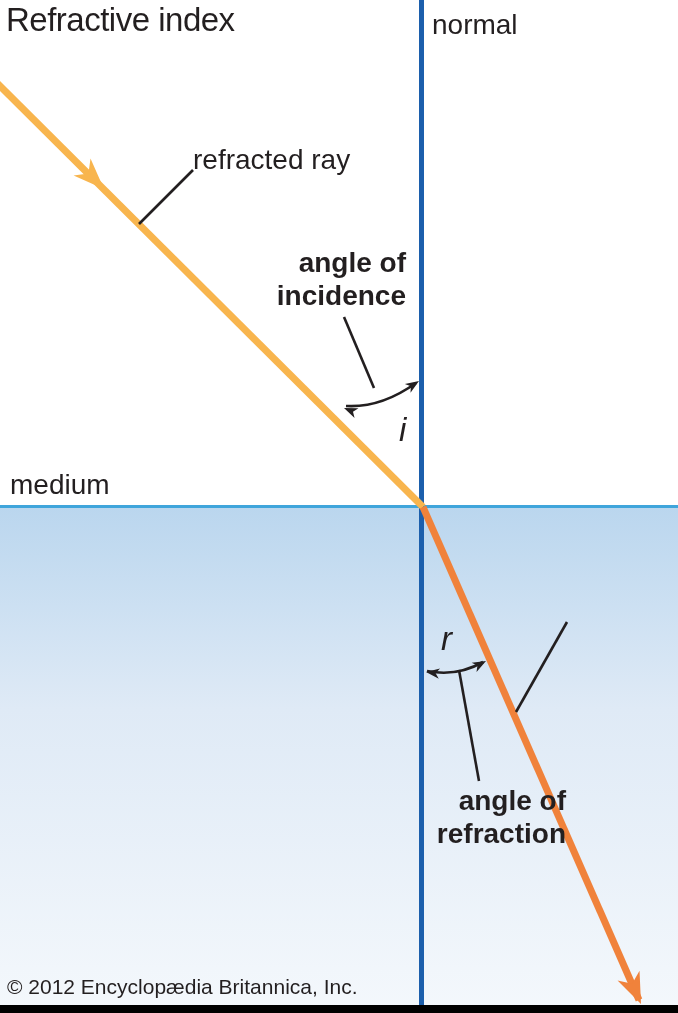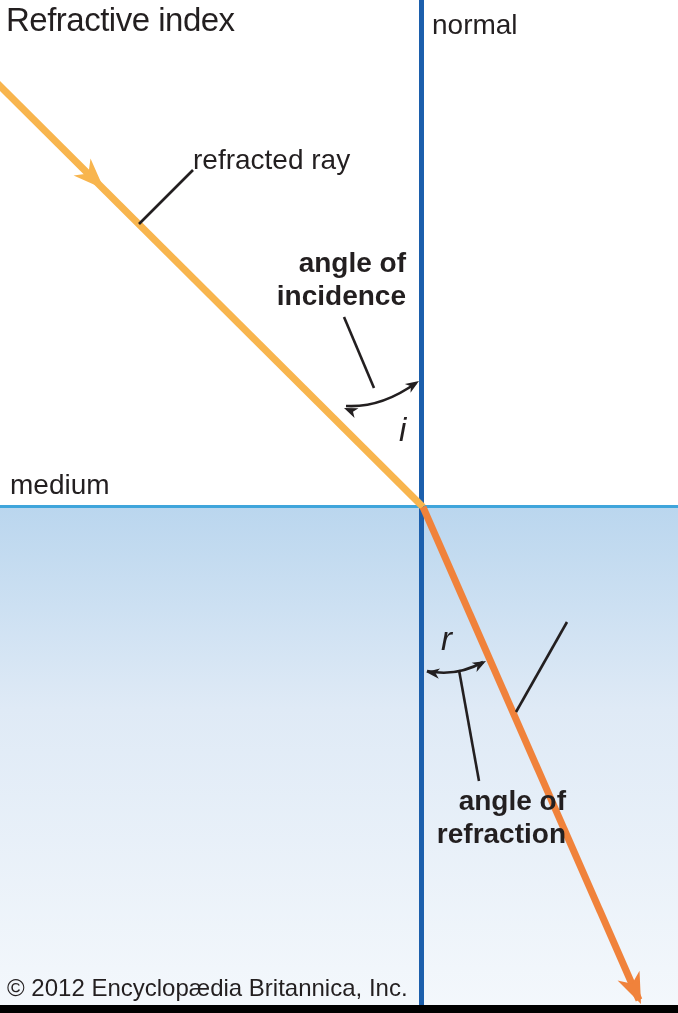--- a/index.html
+++ b/index.html
@@ -38,21 +38,21 @@
   }
   #normal-label{left:432px;top:11px;}
   #incident-ray-label{left:193px;top:146px;}
   #angle-incidence-label{left:254px;top:246px;}
   #i-label{left:399px;top:413px;}
   #vacuum-label{left:10px;top:471px;}
   #medium-label{left:10px;top:513px;}
   #refracted-ray-label{left:503px;top:594px;}
   #r-label{left:441px;top:622px;}
   #angle-refraction-label{left:414px;top:784px;}
-  #copyright-label{left:7px;top:976px;font-size:24px;}
+  #copyright-label{left:7px;top:976px;font-size:21px;}
 </style>
 </head>
 <body>
 
 <div id="stage">
 
   <svg id="diagram-svg" width="678" height="1013" viewBox="0 0 678 1013">
     <defs>
       <linearGradient id="mediumGrad" x1="0" y1="0" x2="0" y2="1">
         <stop offset="0" stop-color="#BAD6EE"></stop>

